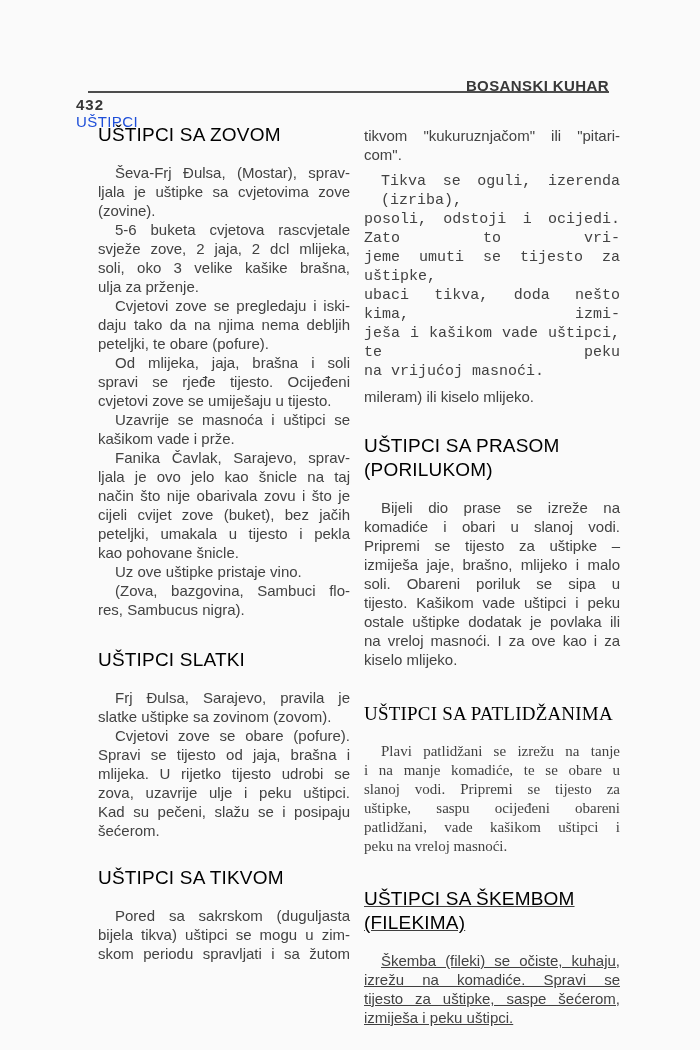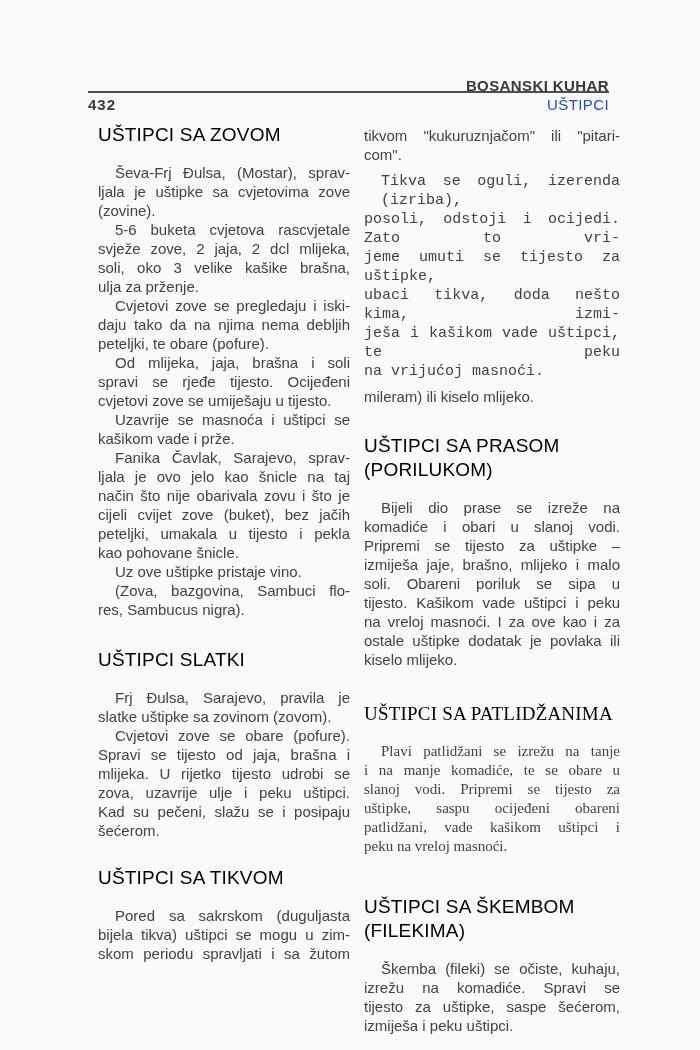--- a/index.html
+++ b/index.html
@@ -12,22 +12,22 @@
   .hdr-title {
     position:absolute; left:88px; top:77px; width:521px;
     text-align:right; font-weight:bold; font-size:15px;
     letter-spacing:.4px; color:#383838;
   }
   .hdr-rule {
     position:absolute; left:88px; top:91px; width:521px;
     border-top:2px solid #4d4d4d; height:0;
   }
   .hdr-row {
-    position:absolute; left:88px; top:96px; width:521px;
-    display:flex; justify-content:space-between; font-size:15px;
+    position:absolute; left:76px; top:96px; width:521px;
+    display:flex; justify-content:flex-end; font-size:15px;flex-direction:column;
   }
   .hdr-page { font-weight:bold; letter-spacing:1px; color:#383838; }
   .hdr-chapter { color:#1d4ed8; letter-spacing:.4px; }
   .col { position:absolute; top:120px; }
   .col-left  { left:98px;  width:252px; }
   .col-right { left:364px; width:256px; }
   .section-heading {
     font-size:19px; line-height:24px; letter-spacing:.2px;
     color:#000000; white-space:nowrap; margin:0 0 16px 0;
   }
@@ -146,39 +146,39 @@
           <div>UŠTIPCI SA PRASOM</div>
           <div>(PORILUKOM)</div>
         </div>
         <div class="para">
           <div class="ln indent">Bijeli dio prase se izreže na</div>
           <div class="ln">komadiće i obari u slanoj vodi.</div>
           <div class="ln">Pripremi se tijesto za uštipke –</div>
           <div class="ln">izmiješa jaje, brašno, mlijeko i malo</div>
           <div class="ln">soli. Obareni poriluk se sipa u</div>
           <div class="ln">tijesto. Kašikom vade uštipci i peku</div>
+          <div class="ln">ostale uštipke dodatak je povlaka ili</div>
           <div class="ln">na vreloj masnoći. I za ove kao i za</div>
-          <div class="ln">ostale uštipke dodatak je povlaka ili</div>
           <div class="ln last">kiselo mlijeko.</div>
         </div>
       </div>
       <div class="section" style="margin-top: 33px; font-family: Liberation Serif, serif;">
         <div class="section-heading">
           <div>UŠTIPCI SA PATLIDŽANIMA</div>
         </div>
         <div class="para">
           <div class="ln indent">Plavi patlidžani se izrežu na tanje</div>
           <div class="ln">i na manje komadiće, te se obare u</div>
           <div class="ln">slanoj vodi. Pripremi se tijesto za</div>
           <div class="ln">uštipke, saspu ocijeđeni obareni</div>
           <div class="ln">patlidžani, vade kašikom uštipci i</div>
           <div class="ln last">peku na vreloj masnoći.</div>
         </div>
       </div>
-      <div class="section" style="margin-top: 39px;">
+      <div class="section" style="margin-top: 31px; text-decoration: underline;">
         <div class="section-heading">
           <div>UŠTIPCI SA ŠKEMBOM</div>
           <div>(FILEKIMA)</div>
         </div>
         <div class="para">
           <div class="ln indent">Škemba (fileki) se očiste, kuhaju,</div>
           <div class="ln">izrežu na komadiće. Spravi se</div>
           <div class="ln">tijesto za uštipke, saspe šećerom,</div>
           <div class="ln last">izmiješa i peku uštipci.</div>
         </div>

